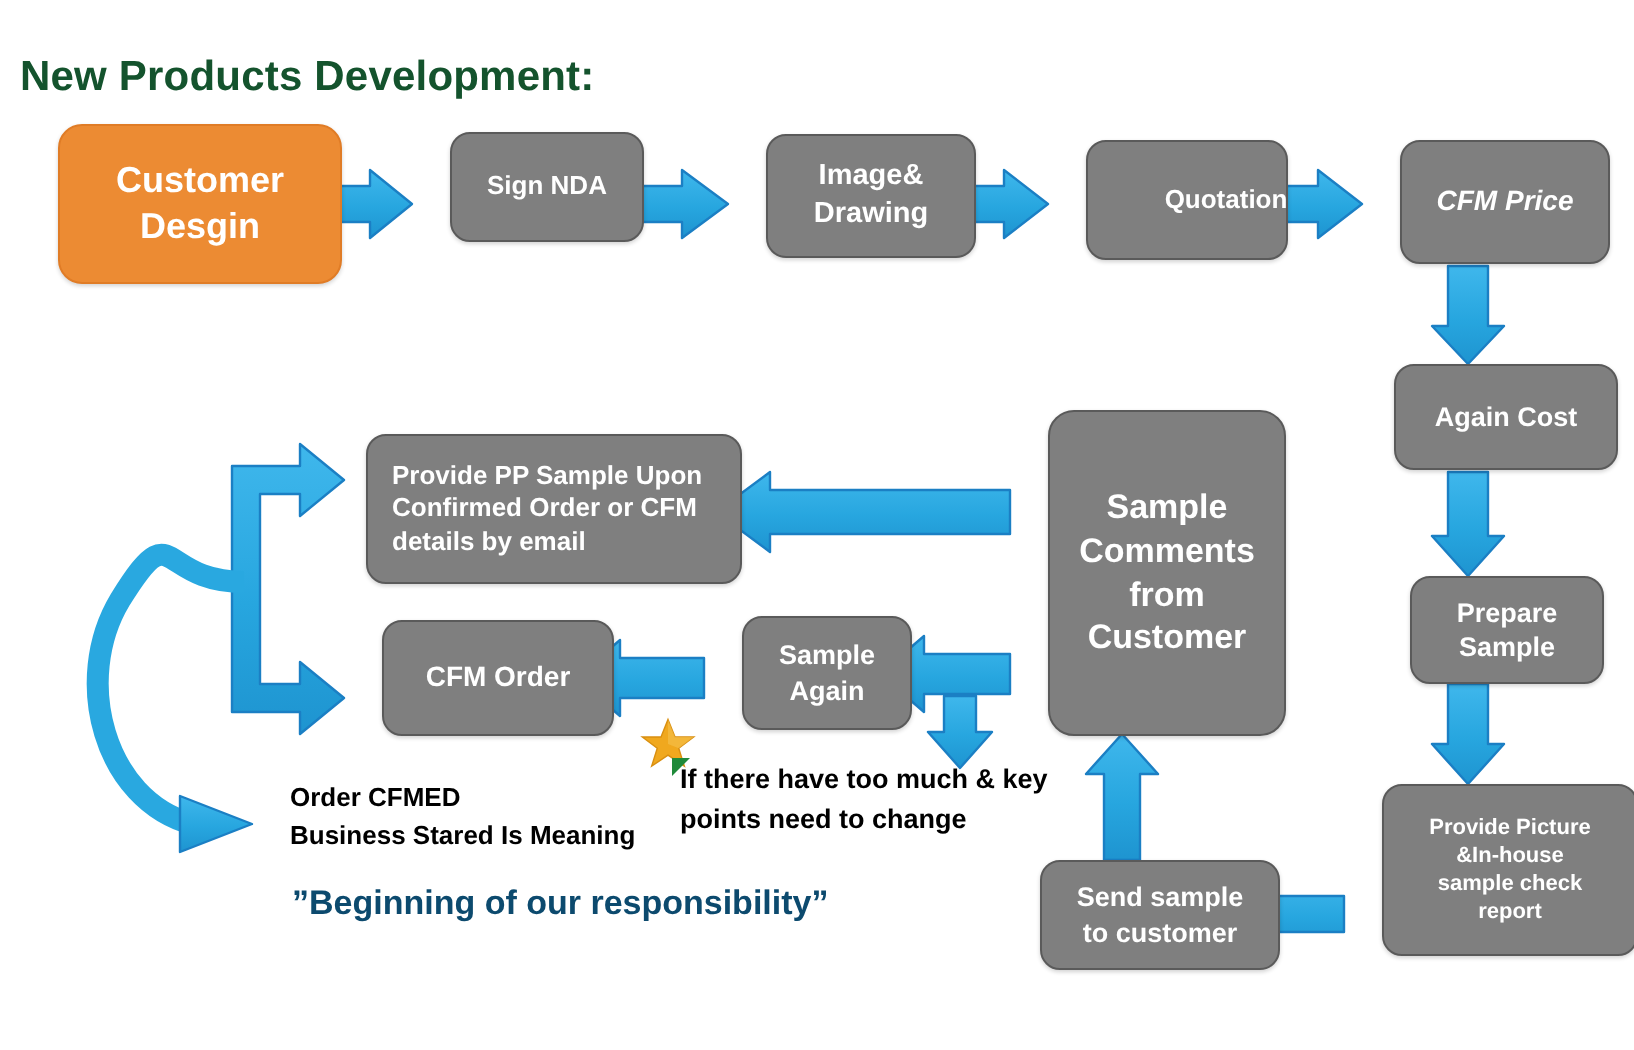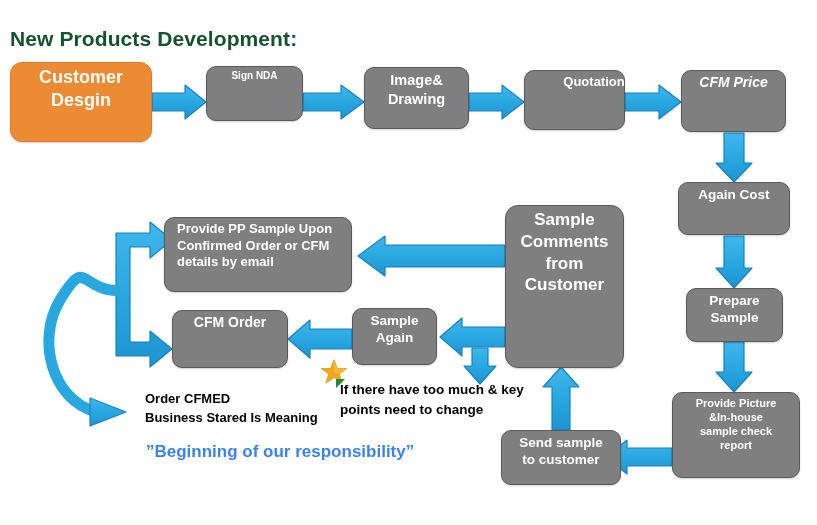--- a/index.html
+++ b/index.html
@@ -7,30 +7,31 @@
     width:817px;height:525px;background:#ffffff;overflow:hidden;
     font-family:"Liberation Sans","DejaVu Sans",sans-serif;
     position:relative;
   }
   #canvas{position:absolute;left:0;top:0;width:817px;height:525px;}
   svg.arrows{position:absolute;left:0;top:0;width:817px;height:525px;pointer-events:none;}
 
   .node{
     position:absolute;
     box-sizing:border-box;
-    display:flex;justify-content:center;
+    display:flex;align-items:center;justify-content:center;
     text-align:center;
     color:#ffffff;
     background:#7f7f7f;
     border:1.5px solid #5a5a5a;
     border-radius:10px;
     font-weight:bold;
     line-height:1.28;
     padding:3px 5px;
     box-shadow:0 1px 2px rgba(0,0,0,0.18);
+    margin-left:19px;
   }
   .node.orange{
     background:#ec8b33;
     border:1.5px solid #e07c26;
     border-radius:12px;
   }
   .node.left-text{justify-content:flex-start;text-align:left;}
 
   .title{
     position:absolute;
@@ -39,21 +40,21 @@
     letter-spacing:0.1px;
     white-space:nowrap;
   }
   .note{
     position:absolute;
     color:#000000;
     font-weight:bold;
     line-height:1.45;
     white-space:pre-line;
   }
-  .note.blue{color:#3b82f6;white-space:nowrap;}
+  .note.blue{color:#0c4a6e;white-space:nowrap;}
   .star{position:absolute;width:28px;height:28px;}
 </style>
 </head>
 <body>
 
 <div id="canvas">
 
   <svg class="arrows" viewBox="0 0 817 525">
     <defs>
       <linearGradient id="ag" x1="0" y1="0" x2="0" y2="1">
@@ -124,21 +125,21 @@
     </g>
   </svg>
 
   <div class="title" style="left:10px;top:27px;font-size:21px;">New Products Development:</div>
 
   <div class="node orange" style="left:10px;top:62px;width:142px;height:80px;font-size:18px;">
     <span style="white-space:pre-line">Customer
 Desgin</span>
   </div>
 
-  <div class="node" style="left:206px;top:66px;width:97px;height:55px;font-size:10px;">
+  <div class="node" style="left:206px;top:66px;width:97px;height:55px;font-size:13px;">
     <span style="white-space:pre-line">Sign NDA</span>
   </div>
 
   <div class="node" style="left:364px;top:67px;width:105px;height:62px;font-size:14.5px;">
     <span style="white-space:pre-line">Image&amp;
 Drawing</span>
   </div>
 
   <div class="node" style="left:524px;top:70px;width:101px;height:60px;font-size:13px;padding-left:44px;">
     <span style="white-space:pre-line">Quotation</span>

